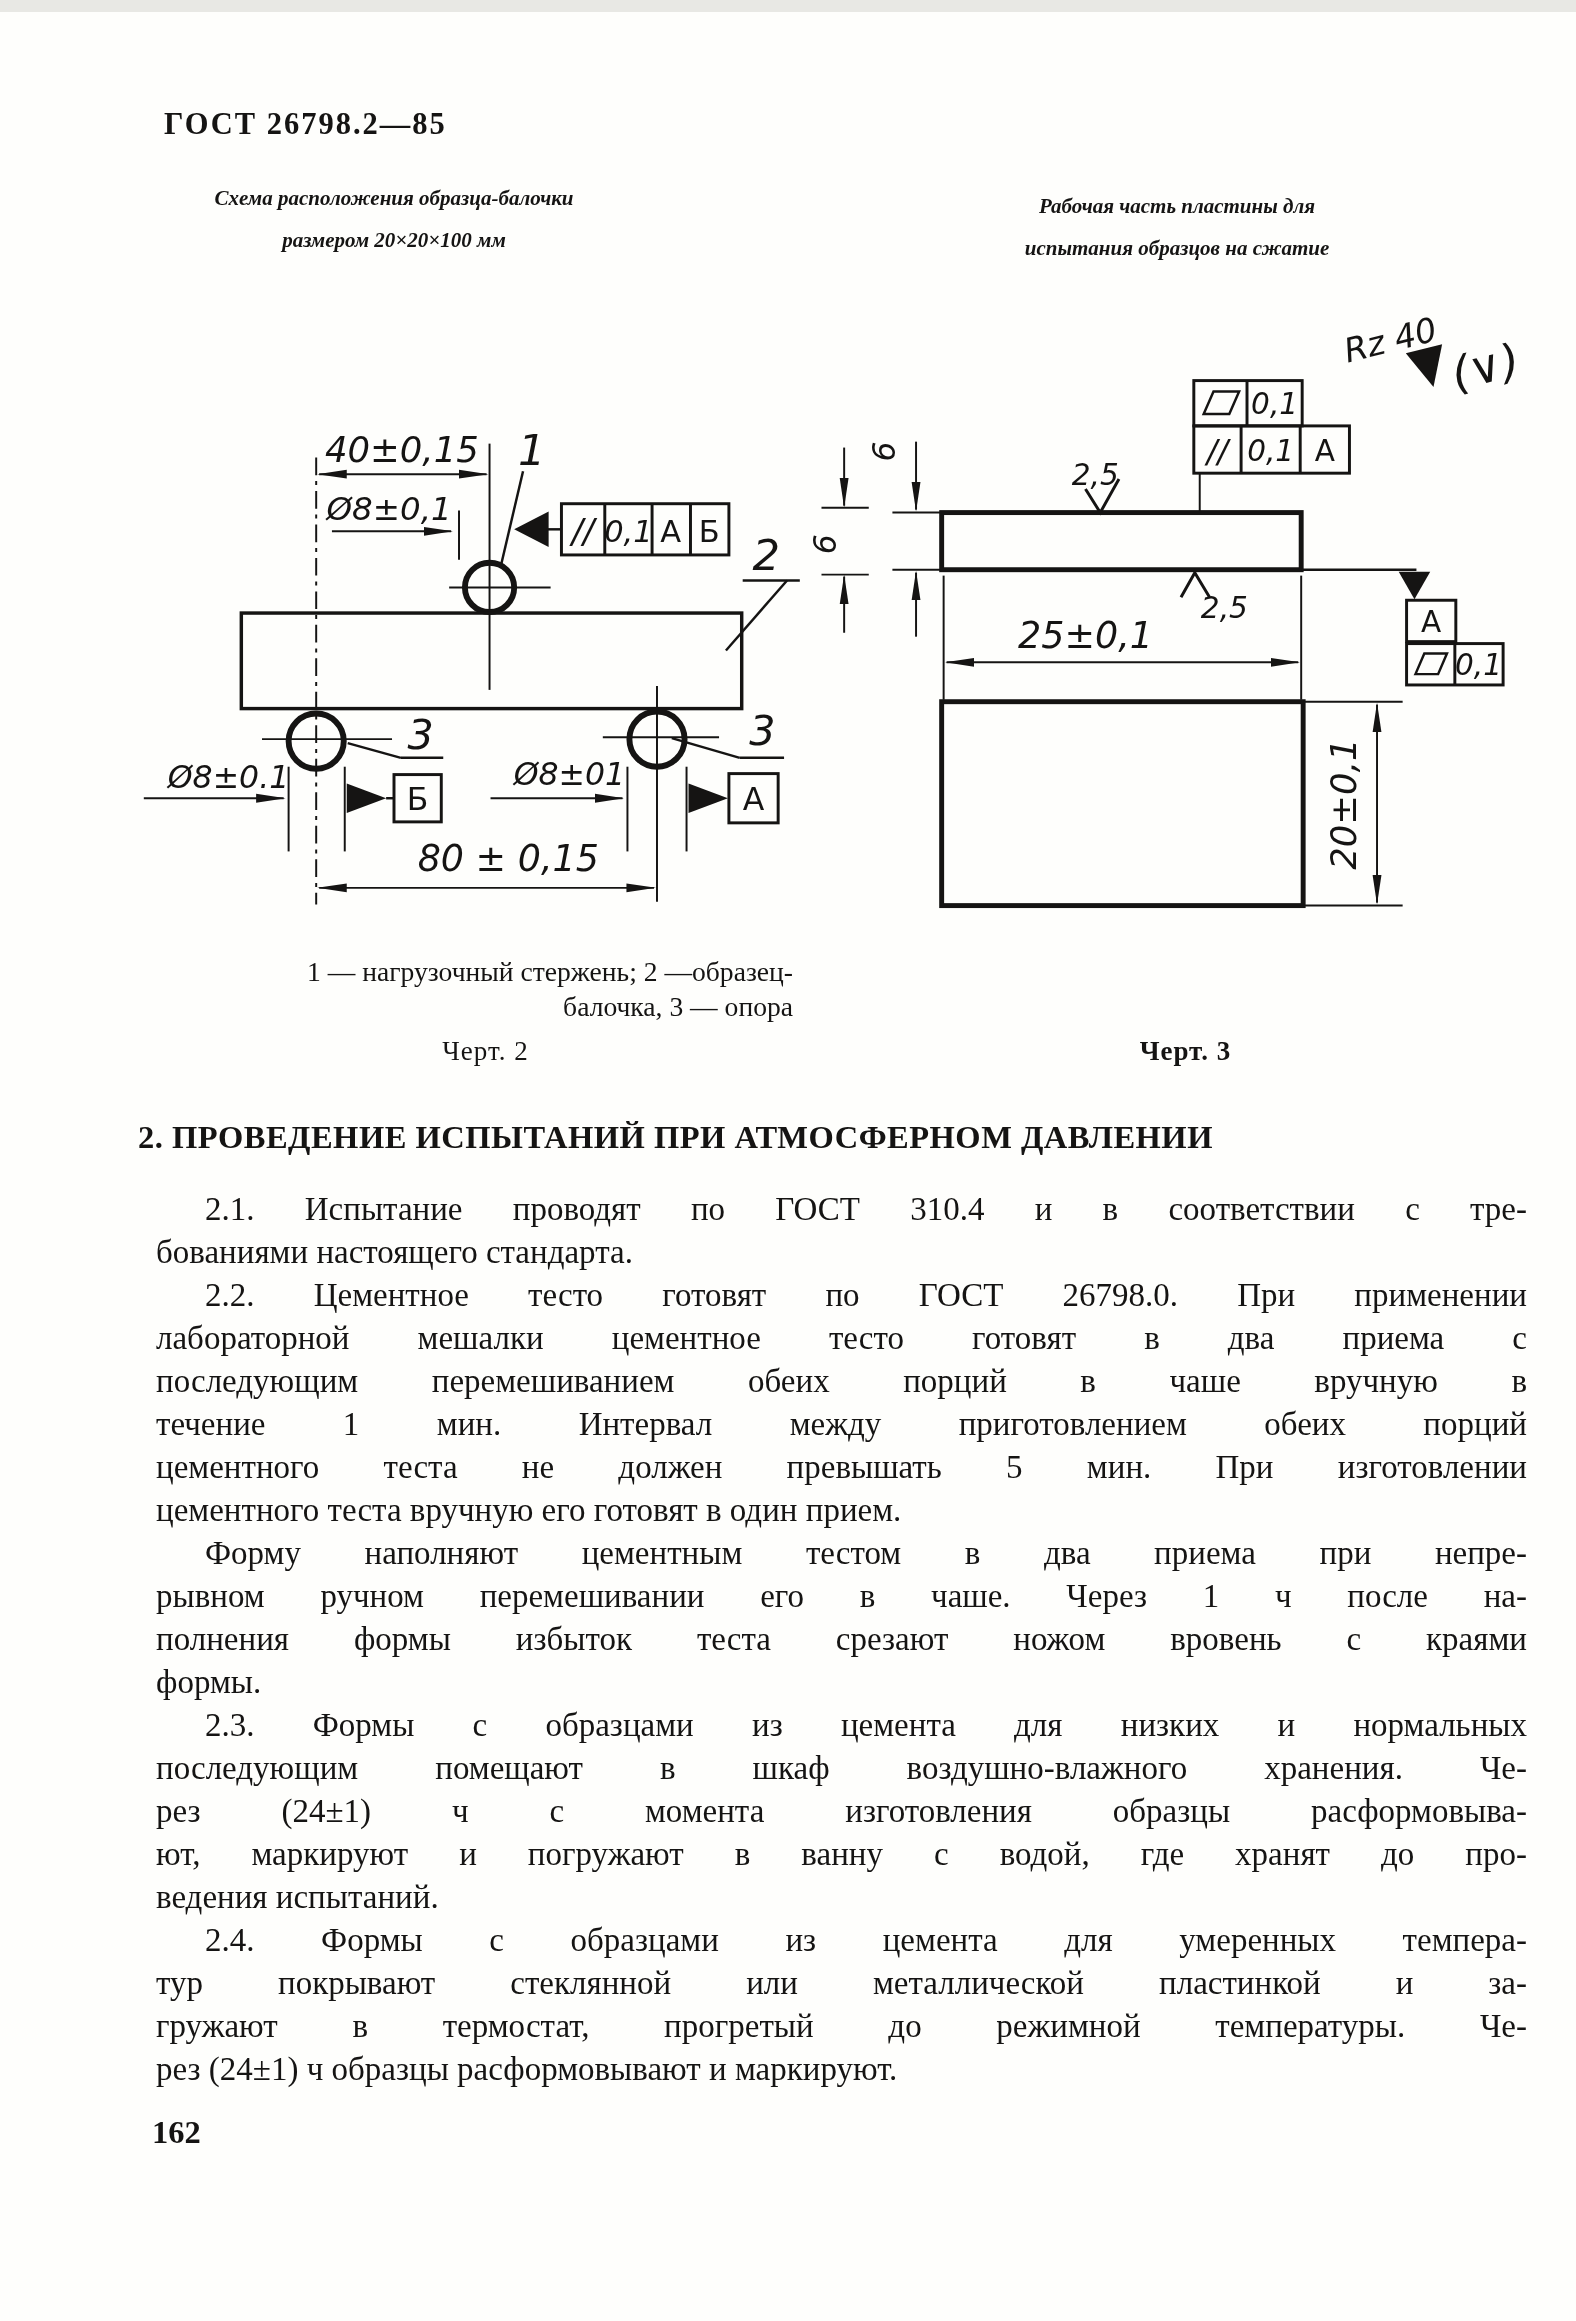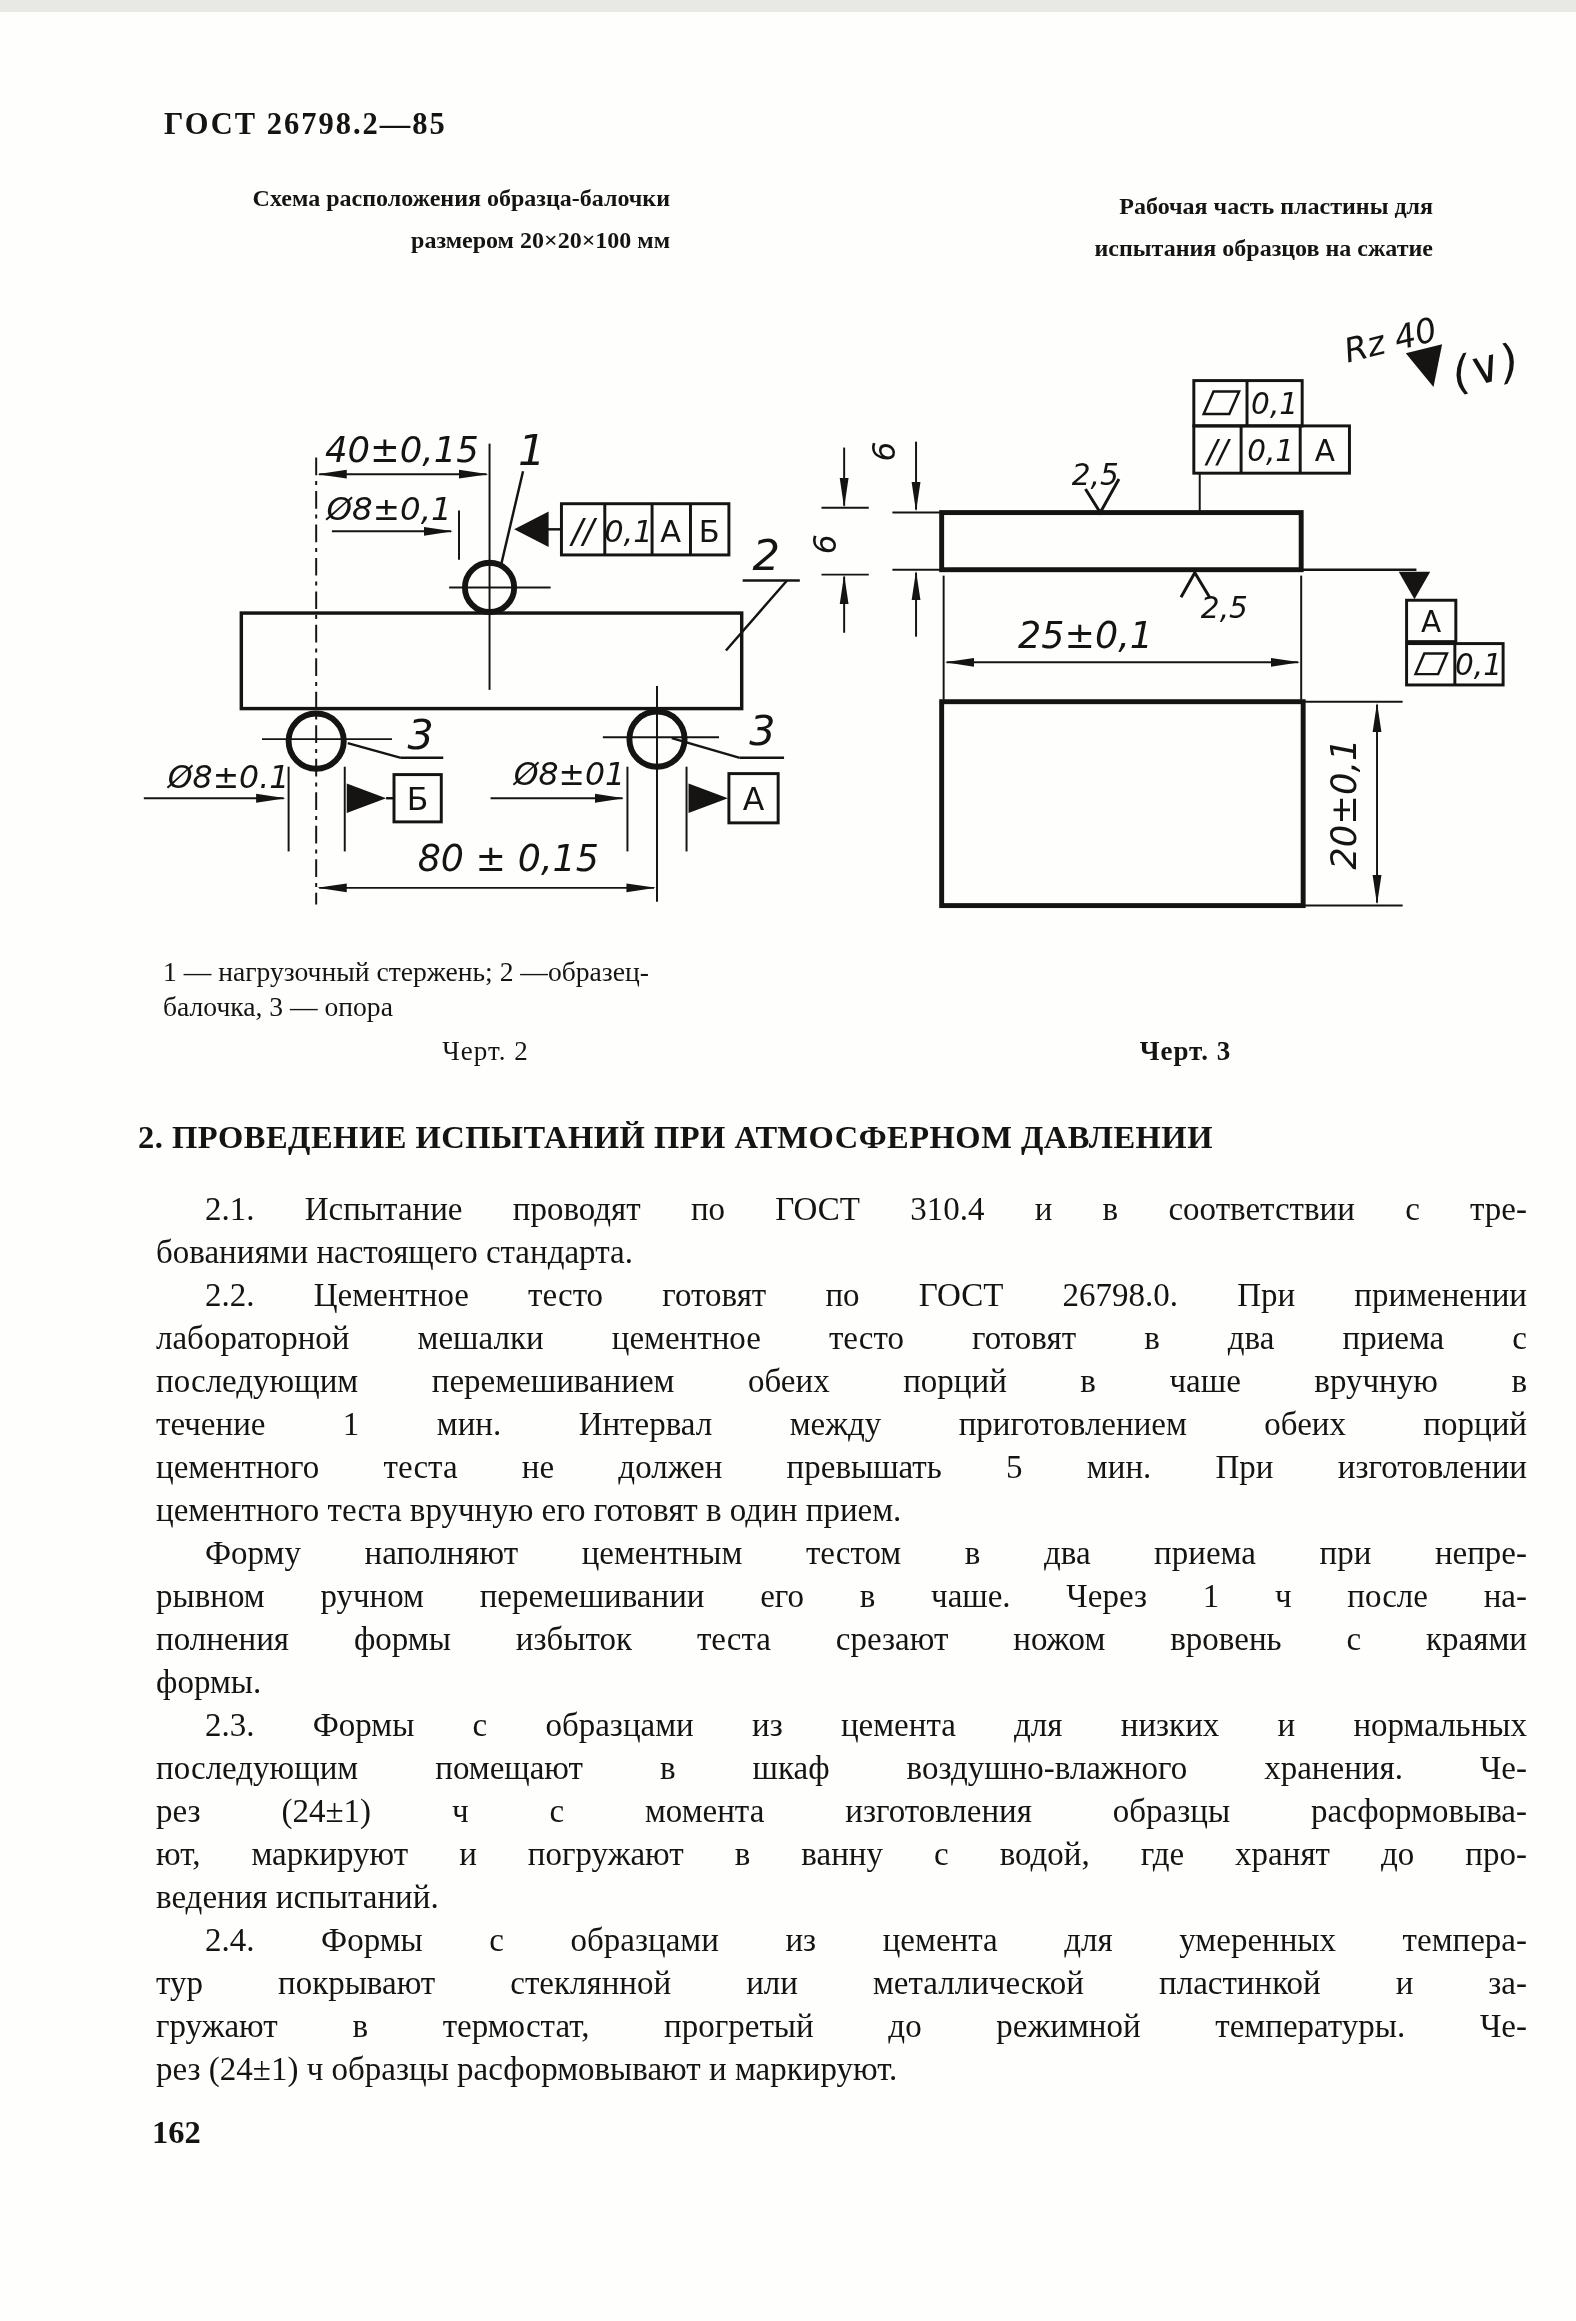--- a/index.html
+++ b/index.html
@@ -3,24 +3,24 @@
 <meta charset="utf-8">
 <style>
   html,body { margin:0; padding:0; background:#e8e8e4; }
   .page {
     position:relative; width:1576px; height:2322px; margin:12px auto;
     background:#fefefc; color:#151413; overflow:hidden;
     font-family:"Liberation Serif", serif;
   }
   .abs { position:absolute; }
   #doc-header { left:164px; top:95px; font-size:30.5px; font-weight:bold; letter-spacing:2px; }
-  .fig-title { font-weight:bold; font-size:24px; line-height:42px; text-align:right; }
+  .fig-title { font-weight:bold; font-size:21px; line-height:42px; text-align:center;font-style:italic; }
   #fig2-title { left:118px; top:165px; width:552px; }
   #fig3-title { left:921px; top:173px; width:512px; }
-  #fig2-caption { left:163px; top:942px; width:630px; text-align:left;
+  #fig2-caption { left:163px; top:942px; width:630px; text-align:right;
     font-size:27.6px; line-height:35px; }
   .fig-label { font-size:27px; text-align:center; width:227px; letter-spacing:1px; }
   #fig2-label { left:372px; top:1024px; }
   #fig3-label { left:1072px; top:1024px;font-weight:bold; }
   #section-heading { left:138px; top:1107px; width:1310px; text-align:left;
     font-weight:bold; font-size:32.5px; letter-spacing:0.5px; }
   #body-text { left:156px; top:1176px; width:1371px; font-size:33px; line-height:43px; }
   .para .tline { text-align:justify; text-align-last:justify; white-space:normal; }
   .para .tline.last { text-align-last:left; }
   .para .tline:first-child { text-indent:49px; }

